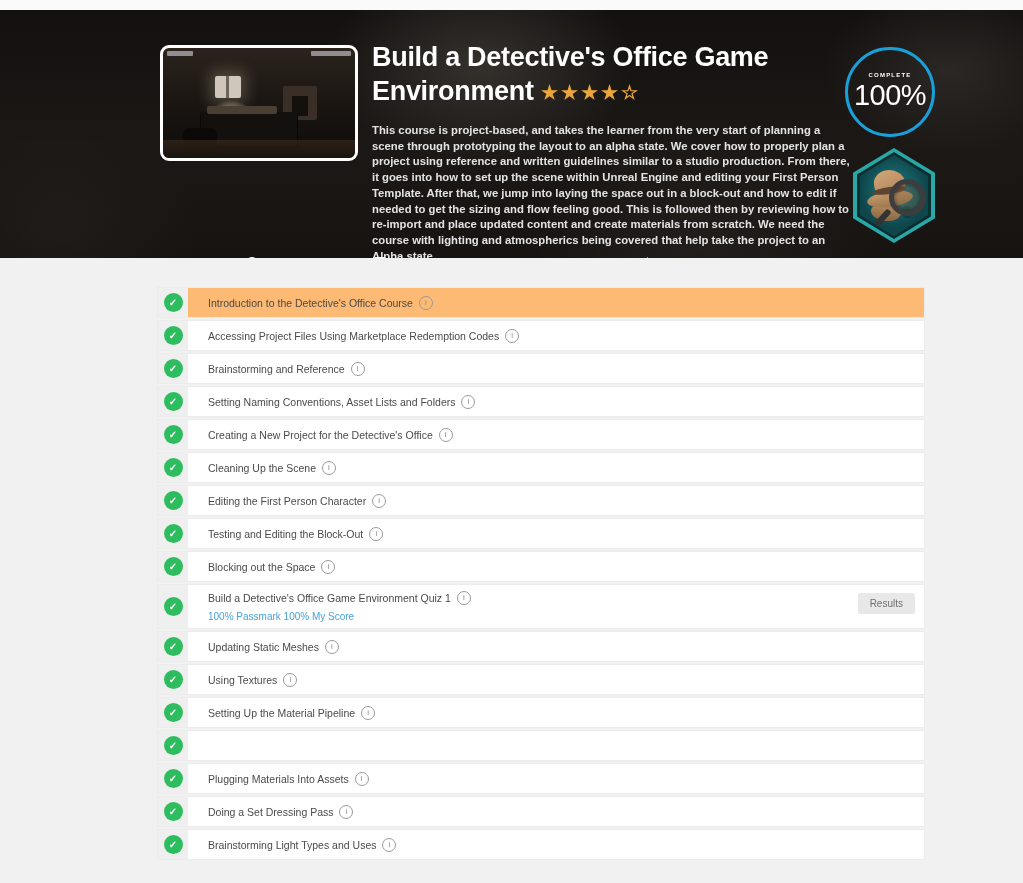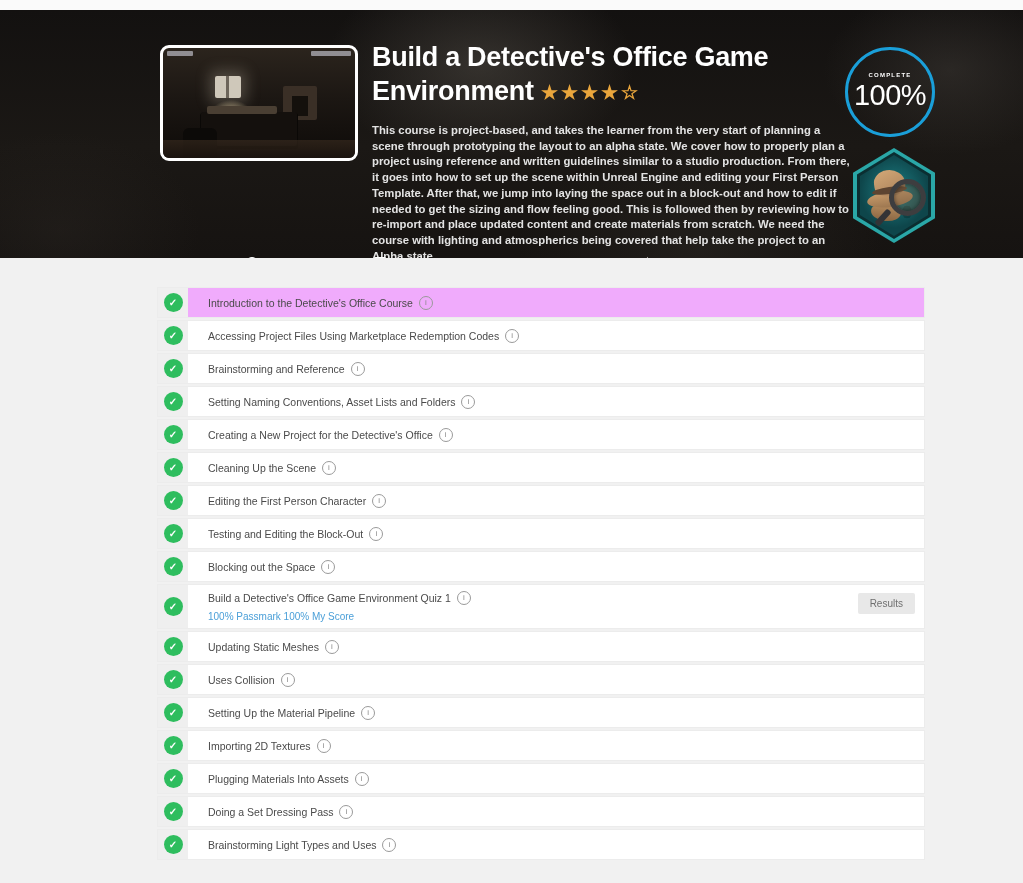--- a/index.html
+++ b/index.html
@@ -86,21 +86,21 @@
   .ic-trophy::after{content:"";position:absolute;left:1px;top:10px;width:8px;height:2px;background:#fff;}
   .ic-star{color:#fff;font-size:13px;line-height:12px;}
   .ic-star::after{content:"★";}
   
   .main{padding:29px 0 0 157px;}
   .module-list{width:768px;}
   .mrow{
     display:flex;align-items:stretch;background:#fff;margin-bottom:2px;
     border:1px solid #ececec;min-height:29px;
   }
-  .mrow.first{background:#f0abfc;}
+  .mrow.first{background:#fdba74;}
   .ccol{width:30px;min-width:30px;background:#efefef;display:flex;align-items:center;justify-content:center;}
   .chk{width:19px;height:19px;border-radius:50%;background:#2ebd5e;color:#fff;font-size:10px;font-weight:700;text-align:center;line-height:19px;}
   .chk::after{content:"✓";}
   .rbody{flex:1;display:flex;flex-direction:column;justify-content:center;padding:6px 0 6px 20px;}
   .rline{display:flex;align-items:center;gap:6px;}
   .rtitle{font-size:10.5px;color:#4a4a4a;}
   .iinfo{width:12px;height:12px;min-width:12px;border:1px solid #9a9a9a;border-radius:50%;color:#8a8a8a;font-size:8px;text-align:center;line-height:12px;cursor:pointer;}
   .iinfo::after{content:"i";}
   .rsub{margin-top:6px;font-size:10px;color:#4a9fd8;}
   .results-btn{
@@ -299,46 +299,40 @@
         <span class="iinfo"></span>
       </div>
     </div>
   </div>
       <div class="mrow">
     <div class="ccol">
       <span class="chk" style="background: rgb(46, 189, 94);"></span>
     </div>
     <div class="rbody">
       <div class="rline">
-        <span class="rtitle">Uses Collision</span>
+        <span class="rtitle">Using Textures</span>
         <span class="iinfo"></span>
       </div>
     </div>
   </div>
       <div class="mrow">
     <div class="ccol">
       <span class="chk" style="background: rgb(46, 189, 94);"></span>
     </div>
     <div class="rbody">
       <div class="rline">
         <span class="rtitle">Setting Up the Material Pipeline</span>
         <span class="iinfo"></span>
       </div>
     </div>
   </div>
       <div class="mrow">
     <div class="ccol">
       <span class="chk" style="background: rgb(46, 189, 94);"></span>
     </div>
-    <div class="rbody">
-      <div class="rline">
-        <span class="rtitle">Importing 2D Textures</span>
-        <span class="iinfo"></span>
-      </div>
-    </div>
   </div>
       <div class="mrow">
     <div class="ccol">
       <span class="chk" style="background: rgb(46, 189, 94);"></span>
     </div>
     <div class="rbody">
       <div class="rline">
         <span class="rtitle">Plugging Materials Into Assets</span>
         <span class="iinfo"></span>
       </div>

